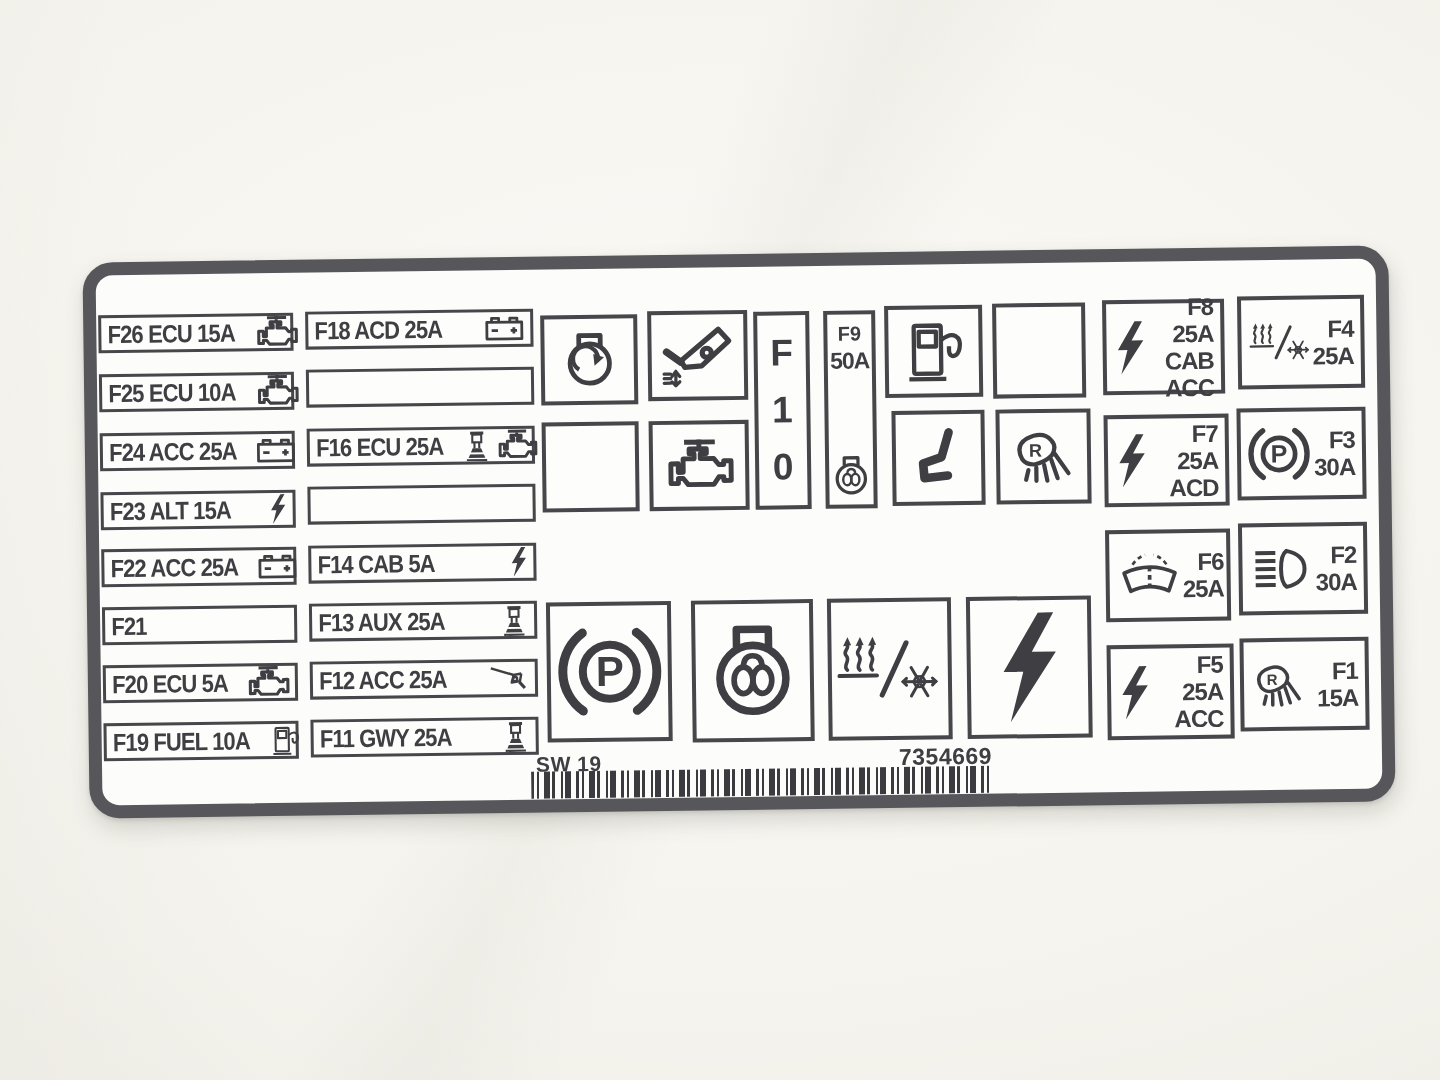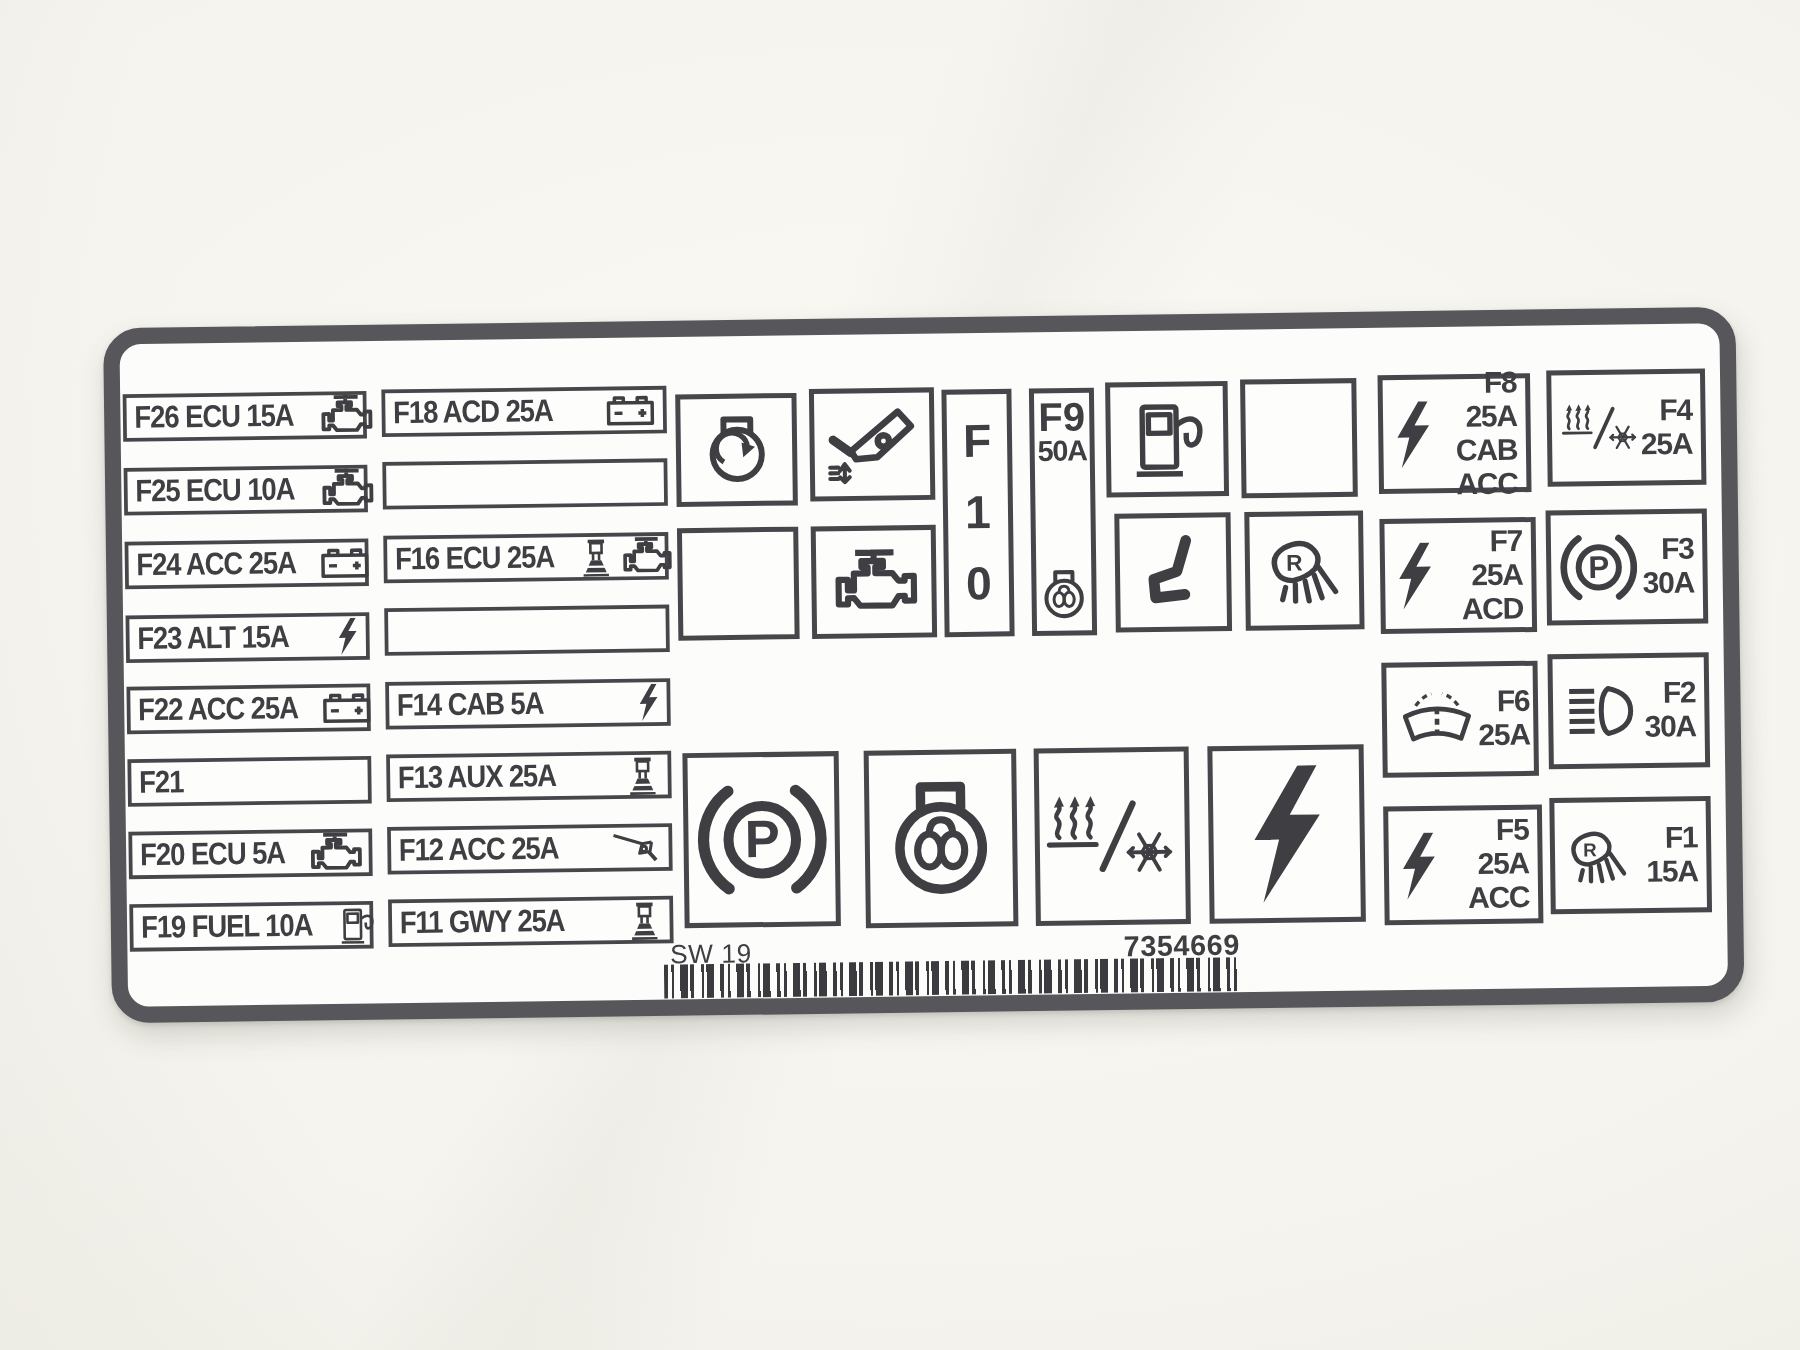--- a/index.html
+++ b/index.html
@@ -39,25 +39,25 @@
     position:absolute;box-sizing:border-box;border:4px solid #47474b;background:#fdfdfb;
     display:flex;align-items:center;justify-content:space-between;padding:2px 7px;
   }
   .rbox .lines{text-align:right;font-weight:bold;font-size:24px;line-height:27px;letter-spacing:-1px;}
   .vstrip{
     position:absolute;box-sizing:border-box;border:4px solid #47474b;background:#fdfdfb;
     display:flex;flex-direction:column;align-items:center;
   }
   .vstrip.f10{justify-content:space-around;font-weight:bold;font-size:37px;padding:10px 0;}
   .vstrip.f9{justify-content:flex-start;padding-top:4px;}
-  .vstrip.f9 .id{font-weight:bold;font-size:32px;line-height:30px;}
+  .vstrip.f9 .id{font-weight:bold;font-size:20px;line-height:30px;}
   .vstrip.f9 .amp{font-weight:bold;font-size:23px;line-height:24px;letter-spacing:-1px;}
   .vstrip.f9 .plug{margin-top:auto;margin-bottom:8px;}
   .ic{display:block;color:#3e3e43;flex:0 0 auto;}
-  .footer-code{position:absolute;left:434px;top:483px;font-weight:normal;font-size:21px;letter-spacing:.5px;}
+  .footer-code{position:absolute;left:434px;top:483px;font-weight:bold;font-size:21px;letter-spacing:.5px;}
   .footer-pn{position:absolute;left:700px;width:190px;top:479px;text-align:right;font-weight:bold;font-size:23px;letter-spacing:.5px;}
   .barcode{
     position:absolute;left:429px;top:502px;width:461px;height:27px;
     background:repeating-linear-gradient(90deg,
       #3b3b3f 0 3px, transparent 3px 6px,
       #3b3b3f 6px 8px, transparent 8px 13px,
       #3b3b3f 13px 19px, transparent 19px 21px,
       #3b3b3f 21px 24px, transparent 24px 30px,
       #3b3b3f 30px 32px, transparent 32px 34px,
       #3b3b3f 34px 40px, transparent 40px 45px);

